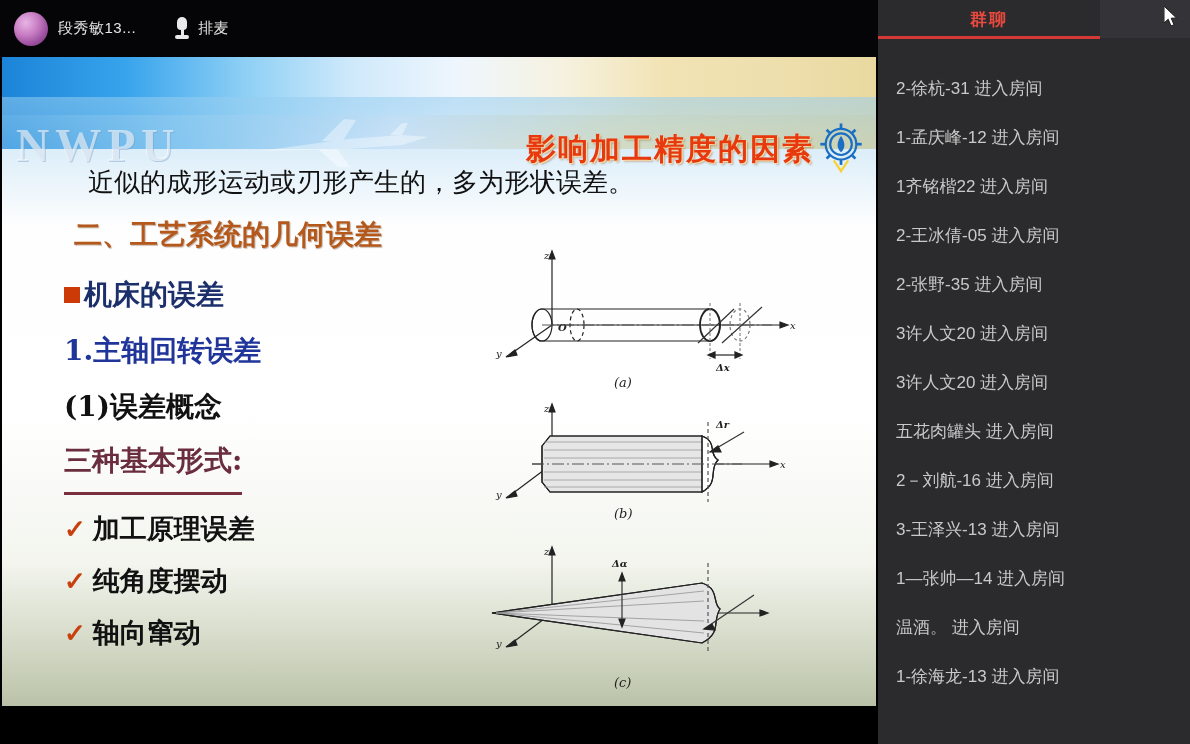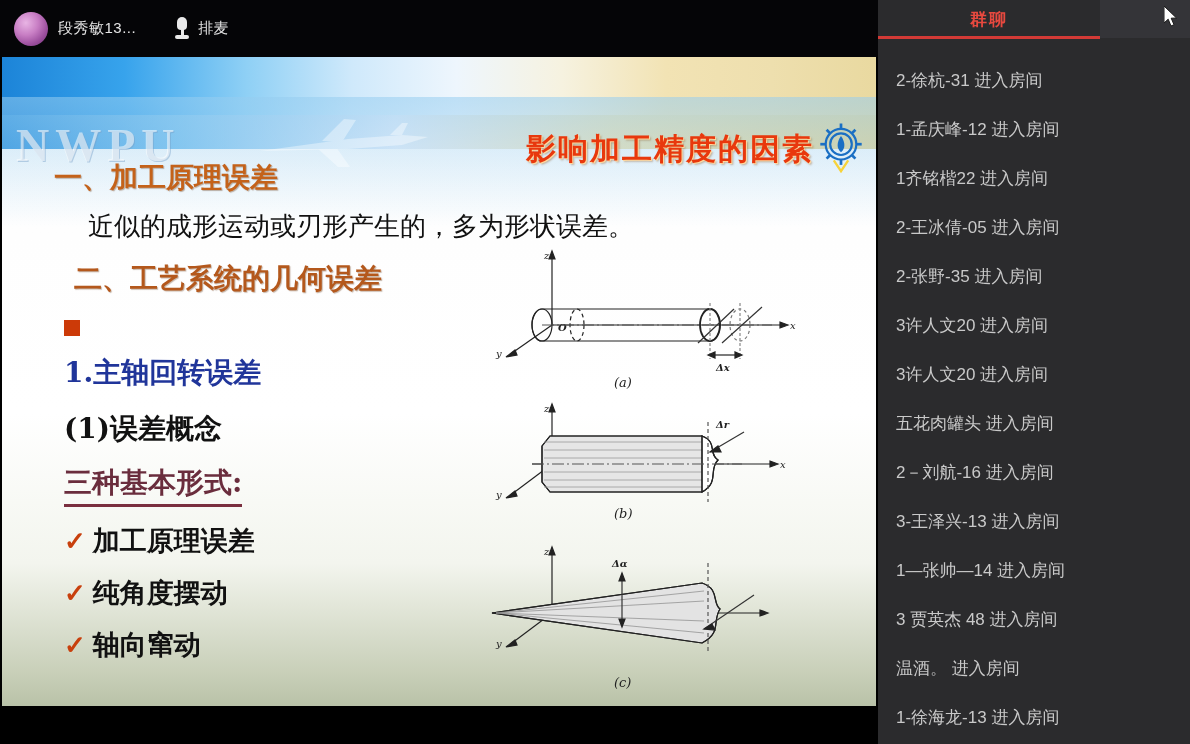--- a/index.html
+++ b/index.html
@@ -45,33 +45,33 @@
   .b-h1{ margin-left:52px; margin-top:6px; font-size:28px; font-weight:bold; color:#c4621a;
          text-shadow:1px 1px 1px rgba(90,40,0,.35); }
   .b-body{ margin-left:86px; margin-top:12px; font-size:26px; color:#111; }
   .b-h2{ margin-left:72px; margin-top:16px; font-size:28px; font-weight:bold; color:#b4581c;
          text-shadow:1px 1px 1px rgba(90,40,0,.35); }
   .b-sq{ margin-left:62px; margin-top:22px; font-size:28px; font-weight:bold; color:#1b2f6b; display:flex; align-items:center; }
   .sq-mark{ width:16px; height:16px; background:#cc3a08; display:inline-block; margin-right:4px; }
   .b-num{ margin-left:62px; margin-top:18px; font-size:28px; font-weight:bold; color:#20359a; }
   .b-par{ margin-left:62px; margin-top:18px; font-size:28px; font-weight:bold; color:#111; }
   .b-ul{ margin-left:62px; margin-top:16px; font-size:28px; font-weight:bold; color:#6a2d3d;
-         display:inline-block; border-bottom:3px solid #7a2f3f; padding-bottom:2px; }
+         display:inline-block; border-bottom:3px solid #7a2f3f; padding-bottom:12px; }
   .b-ck{ margin-left:62px; margin-top:16px; font-size:27px; font-weight:bold; color:#111; display:flex; align-items:center; }
   .ck-mark{ color:#c8400d; font-size:26px; margin-right:7px; font-weight:bold; }
 
   .figures{ position:absolute; left:470px; top:190px; width:400px; height:470px; }
 
   
   .chat{ position:absolute; left:878px; top:0; width:312px; height:744px; background:#2b2b2d; }
   .chat-head{ position:relative; height:38px; background:#343438; }
   .chat-tab{ position:absolute; left:0; top:0; width:222px; height:38px; display:flex; align-items:center; justify-content:center;
              background:#2b2b2d; color:#e8493f; font-size:17px; font-weight:bold; letter-spacing:2px; cursor:pointer; }
   .chat-underline{ position:absolute; left:0; top:36px; width:222px; height:3px; background:#d33a36; }
-  .chat-list{ position:absolute; left:0; top:40px; width:312px; height:704px; overflow:hidden; padding-top:16px; }
+  .chat-list{ position:absolute; left:0; top:40px; width:312px; height:704px; overflow:hidden; padding-top:24px; }
   .chat-item{ color:#c9c9c9; font-size:17px; line-height:1; padding:0 12px 0 18px; height:49px; display:flex; align-items:center;
               white-space:nowrap; }
   .cursor{ position:absolute; left:1164px; top:6px; width:16px; height:22px; }
 </style>
 </head>
 <body>
 
 <div class="app">
 
   <div class="stage">
@@ -121,25 +121,25 @@
               <line x1="42" y1="40" x2="46" y2="44"></line>
             <line x1="46" y1="12" x2="42" y2="16"></line>
               <line x1="18" y1="40" x2="14" y2="44"></line>
           </g>
         </g>
         <path d="M30 19 C25 26 25 33 30 37 C35 33 35 26 30 19 Z" fill="#1a6fc4"></path>
         <path d="M22 46 L30 58 L38 46" fill="none" stroke="#f7d33a" stroke-width="2.6"></path>
       </svg>
 
       <div class="bullets">
-        <div class="b-line b-h1">一、加工原理误差</div>
         <div class="b-line b-body">近似的成形运动或刃形产生的，多为形状误差。</div>
         <div class="b-line b-h2">二、工艺系统的几何误差</div>
         <div class="b-line b-sq">
           <span class="sq-mark"></span>
+          <span>机床的误差</span>
         </div>
         <div class="b-line b-num">1.主轴回转误差</div>
         <div class="b-line b-par">(1)误差概念</div>
         <div><span class="b-line b-ul">三种基本形式:</span></div>
         <div class="b-line b-ck">
           <span class="ck-mark">✓</span>
           <span>加工原理误差</span>
         </div>
         <div class="b-line b-ck">
           <span class="ck-mark">✓</span>
@@ -259,21 +259,20 @@
       <div class="chat-item">1-孟庆峰-12 进入房间</div>
       <div class="chat-item">1齐铭楷22 进入房间</div>
       <div class="chat-item">2-王冰倩-05 进入房间</div>
       <div class="chat-item">2-张野-35 进入房间</div>
       <div class="chat-item">3许人文20 进入房间</div>
       <div class="chat-item">3许人文20 进入房间</div>
       <div class="chat-item">五花肉罐头 进入房间</div>
       <div class="chat-item">2－刘航-16 进入房间</div>
       <div class="chat-item">3-王泽兴-13 进入房间</div>
       <div class="chat-item">1—张帅—14 进入房间</div>
-      <div class="chat-item">3 贾英杰 48 进入房间</div>
       <div class="chat-item">温酒。 进入房间</div>
       <div class="chat-item">1-徐海龙-13 进入房间</div>
 
     </div>
   </div>
 
   <svg class="cursor" viewBox="0 0 16 22">
     <polygon points="0,0 0,17 4.2,13.2 7,20 10,18.7 7.2,12.2 12.5,12" fill="#ffffff" stroke="#1a1a1a" stroke-width="1"></polygon>
   </svg>
 </div>

